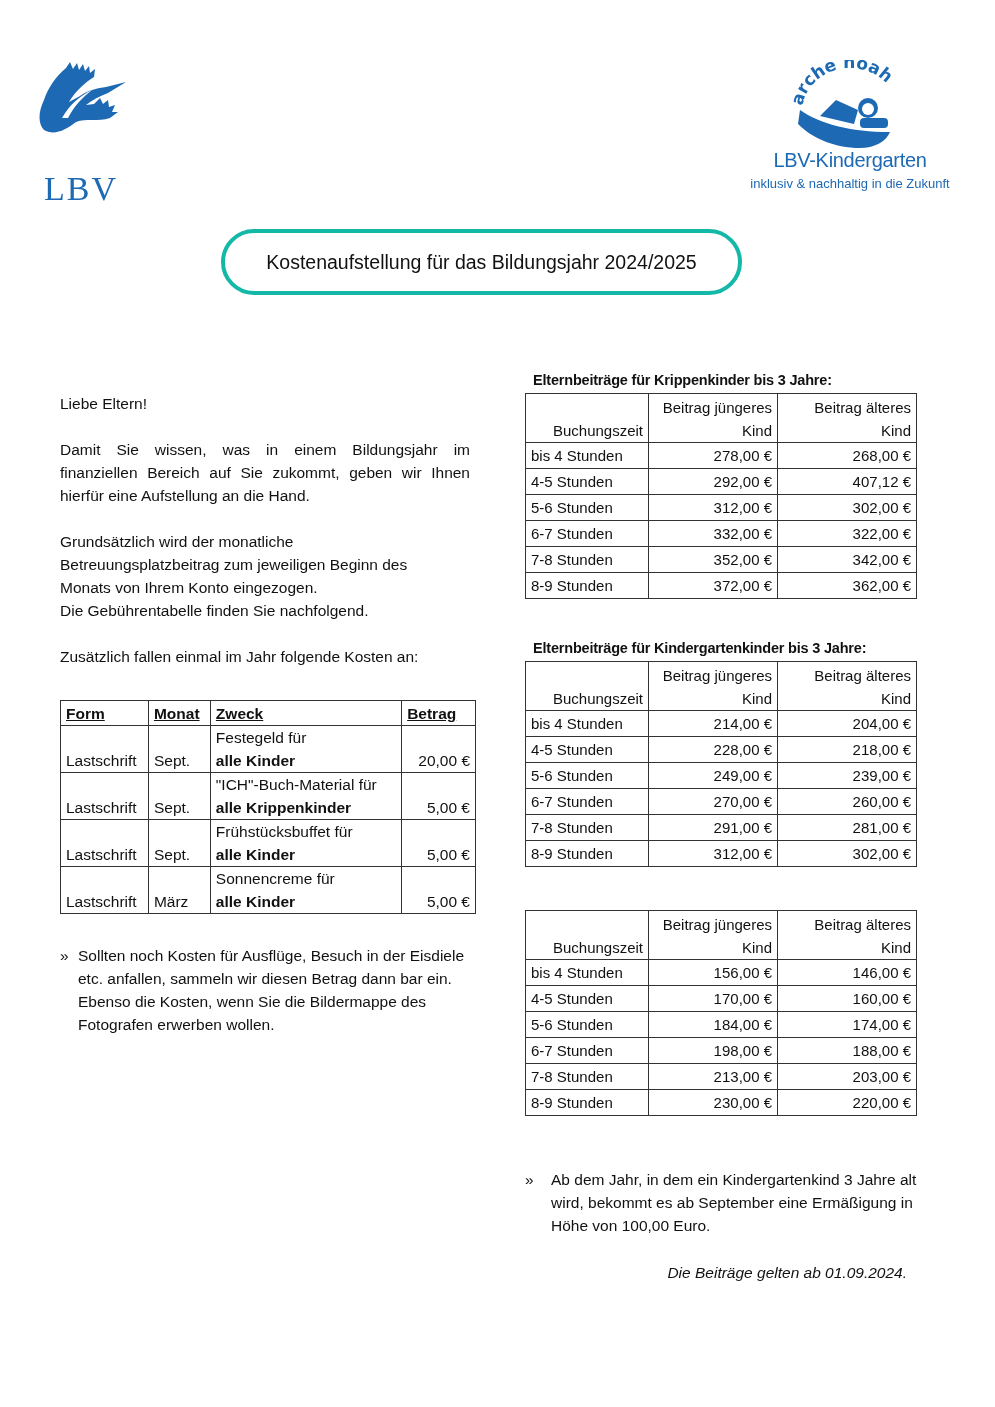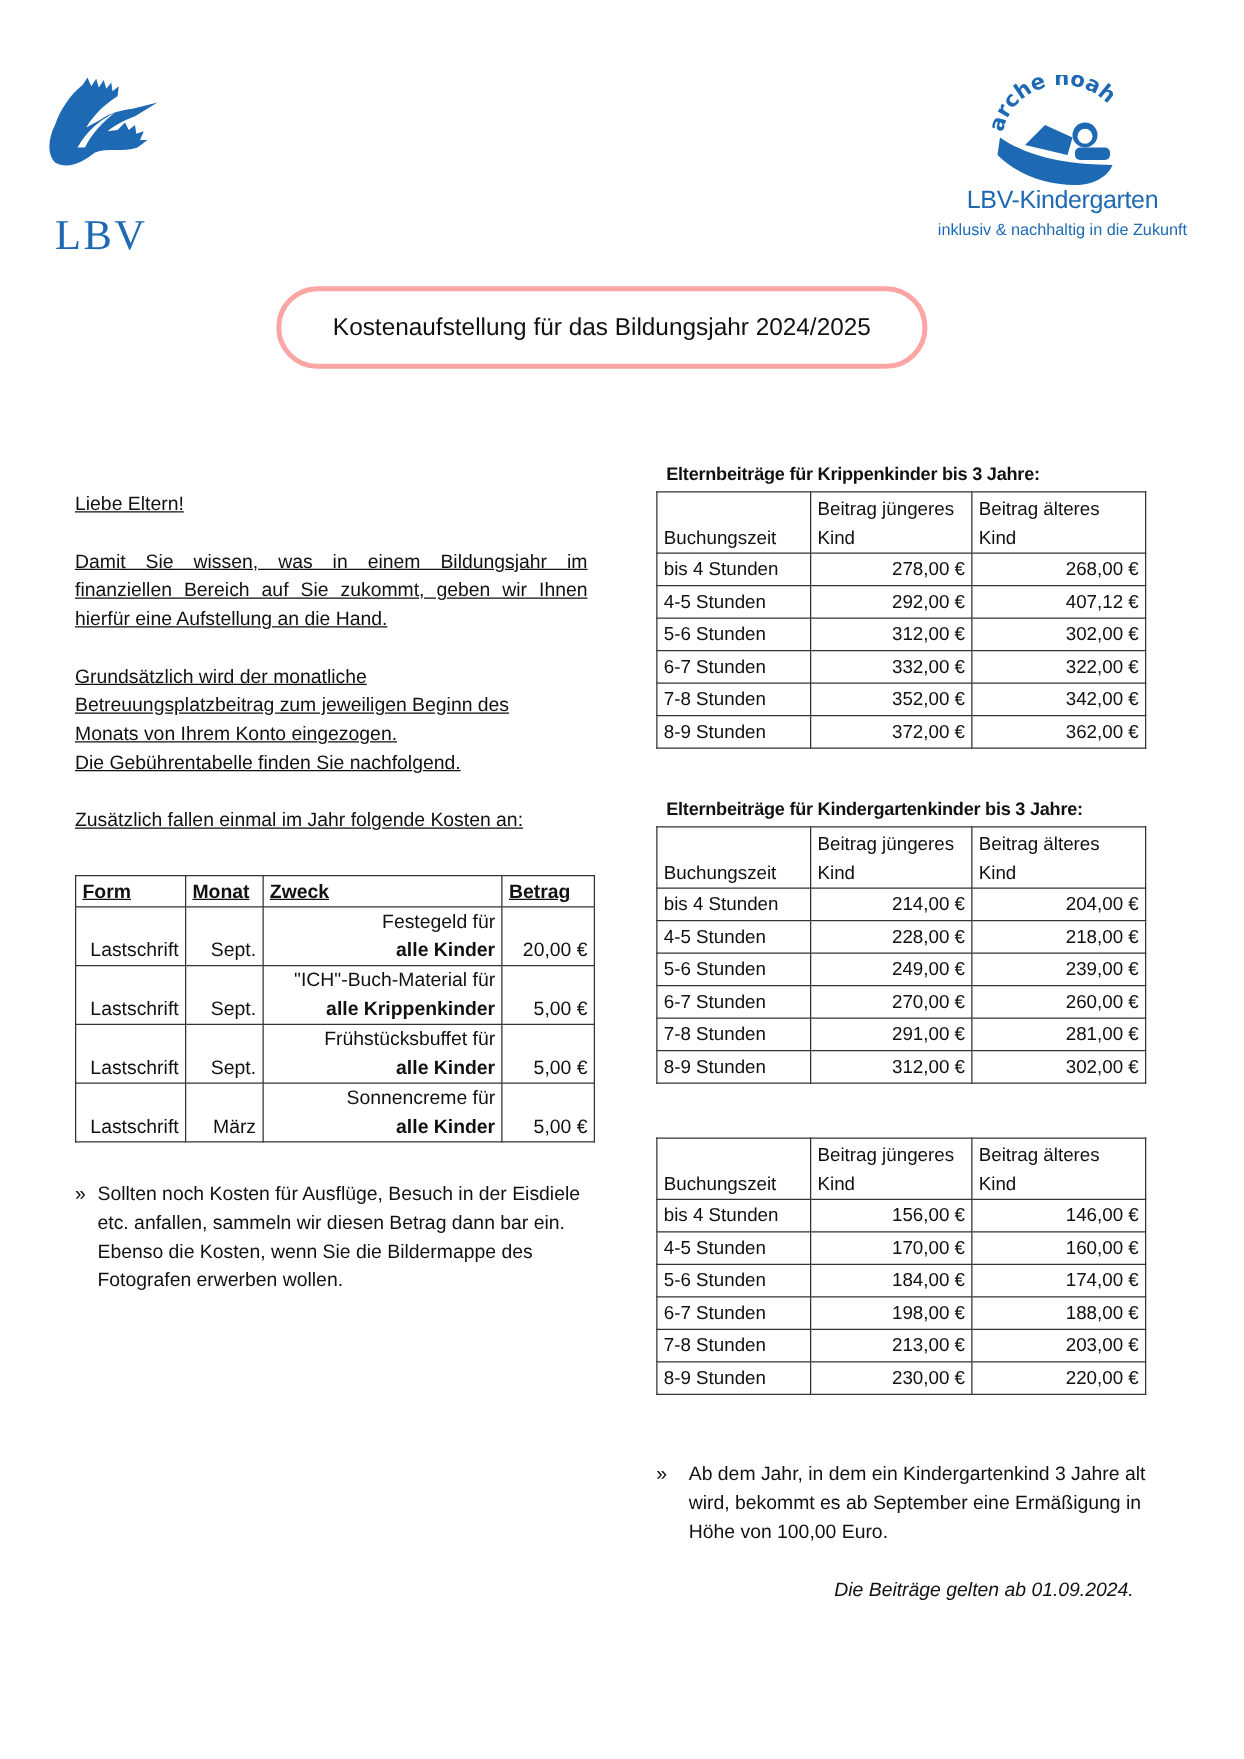--- a/index.html
+++ b/index.html
@@ -23,57 +23,57 @@
       font-size: 20px; color: #1d69b3; line-height: 1; letter-spacing: -0.3px;
     }
     #arche-logo .tagline {
       position: absolute; left: 0; top: 117px; width: 200px; text-align: center;
       font-size: 13px; color: #1d69b3; line-height: 1;
     }
 
     
     #title-pill {
       left: 221px; top: 229px; width: 521px; height: 66px;
-      border: 4px solid #fca5a5; border-radius: 38px; box-sizing: border-box;
+      border: 4px solid #14b8a6; border-radius: 38px; box-sizing: border-box;
       display: flex; align-items: center; justify-content: center;
       font-size: 19.5px; color: #111;
     }
 
     
-    #left-col { left: 60px; top: 392px; width: 410px; font-size: 15.5px; line-height: 23px; text-decoration: underline; }
+    #left-col { left: 60px; top: 392px; width: 410px; font-size: 15.5px; line-height: 23px; }
     #left-col p { margin: 0; }
     .justify { text-align: justify; text-align-last: left; }
     .gap { height: 23px; }
 
     table { border-collapse: collapse; }
     #extra-costs {
       position: absolute; left: 60px; top: 700px; width: 416px; font-size: 15.5px;
     }
     #extra-costs th, #extra-costs td {
-      border: 1.3px solid #333; padding: 0 5px; line-height: 23px; vertical-align: bottom; text-align: right;
+      border: 1.3px solid #333; padding: 0 5px; line-height: 23px; vertical-align: bottom;
     }
     #extra-costs th { text-align: left; font-weight: bold; height: 24px; text-decoration: underline; }
     #extra-costs td.amt { text-align: right; }
     #extra-costs td { height: 46px; }
 
     #left-note {
       left: 60px; top: 944px; width: 420px; font-size: 15.5px; line-height: 23px;
       display: flex;
     }
     .bullet { flex: 0 0 18px; }
     .note-text { flex: 1; }
 
     
     .fee-block { position: absolute; left: 525px; width: 392px; }
     .fee-title { font-weight: bold; font-size: 14.5px; line-height: 18px; margin-left: 8px; letter-spacing: -0.2px; }
     .fee-table { width: 392px; font-size: 15px; margin-top: 4px; }
     .fee-table th, .fee-table td {
       border: 1.3px solid #333; padding: 0 5px; line-height: 23px; font-weight: normal;
     }
-    .fee-table th { text-align: left; vertical-align: bottom; height: 48px; }
+    .fee-table th { text-align: right; vertical-align: bottom; height: 48px; }
     .fee-table td { height: 25px; }
     .fee-table td.num { text-align: right; }
     .col1 { width: 112px; } .col2 { width: 118px; } .col3 { width: 128px; }
 
     #right-note {
       left: 525px; top: 1168px; width: 400px; font-size: 15.5px; line-height: 23px; display: flex;
     }
     #right-note .bullet { flex: 0 0 26px; }
     #validity {
       left: 525px; top: 1264px; width: 382px; text-align: right;

